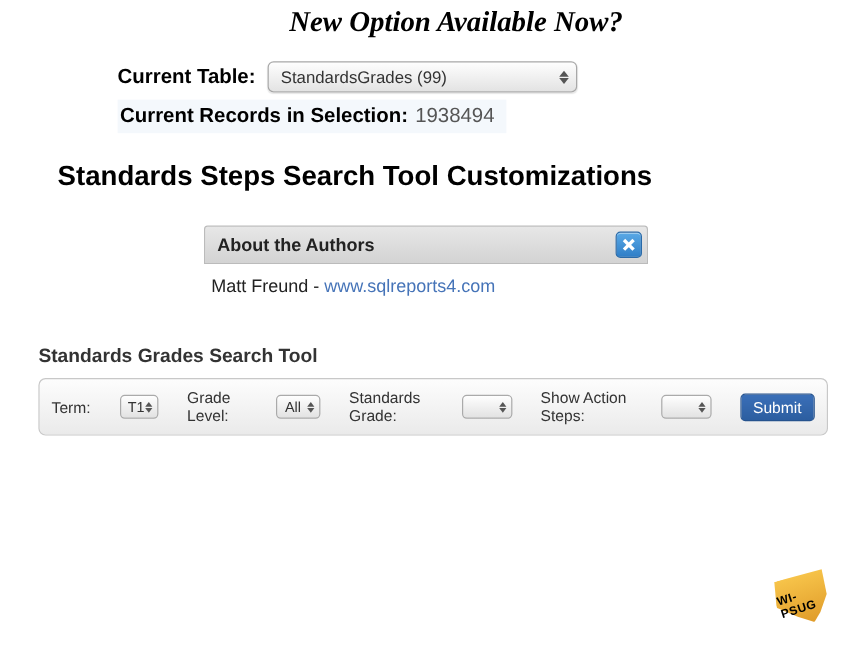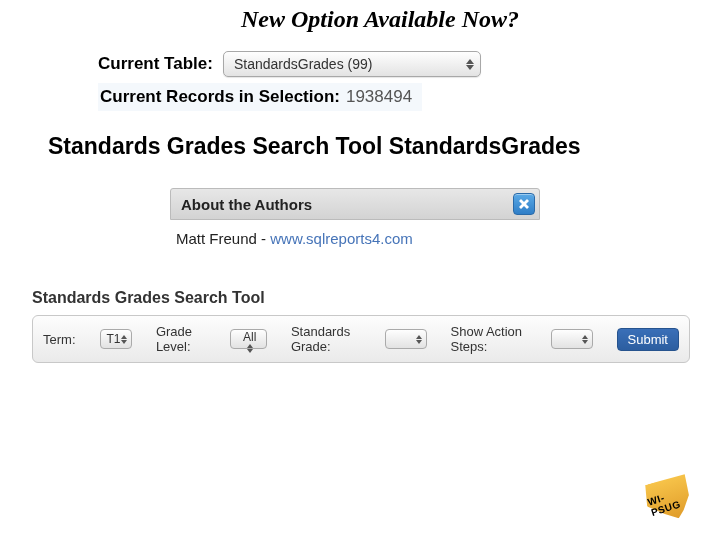--- a/index.html
+++ b/index.html
@@ -145,21 +145,21 @@
     color: #333;
   }
   .mini-select .mac-select-arrows .arrow-up,
   .mini-select .mac-select-arrows .arrow-down {
     border-left-width: 3px;
     border-right-width: 3px;
   }
   .mini-select .mac-select-arrows .arrow-up { border-bottom-width: 4px; }
   .mini-select .mac-select-arrows .arrow-down { border-top-width: 4px; }
   .w-term { width: 42px; }
-  .w-grade { width: 48px; flex-direction: column; }
+  .w-grade { width: 48px; }
   .w-std { width: 56px; }
   .w-steps { width: 56px; }
   .submit-btn {
     background: linear-gradient(#3a6fb8, #2c5ea0);
     color: #fff;
     border: 1px solid #26538e;
     border-radius: 4px;
     padding: 3px 10px;
     font-size: 13px;
     cursor: pointer;
@@ -201,21 +201,21 @@
           <span class="arrow-down"></span>
       </span>
     </div>
   </div>
   <div class="records-row">
     <span class="records-label">Current Records in Selection:</span>
     <span class="records-value">1938494</span>
   </div>
 </div>
 
-<h2 class="subtitle">Standards Grades Search Tool StandardsGrades</h2>
+<h2 class="subtitle">Standards Steps Search Tool Customizations</h2>
 
 <div class="authors-block">
   <div class="authors-header">
     <span>About the Authors</span>
     <div class="close-btn">
       <svg width="12" height="12" viewBox="0 0 12 12">
         <line x1="2" y1="2" x2="10" y2="10"></line>
           <line x1="10" y1="2" x2="2" y2="10"></line>
       </svg>
     </div>

